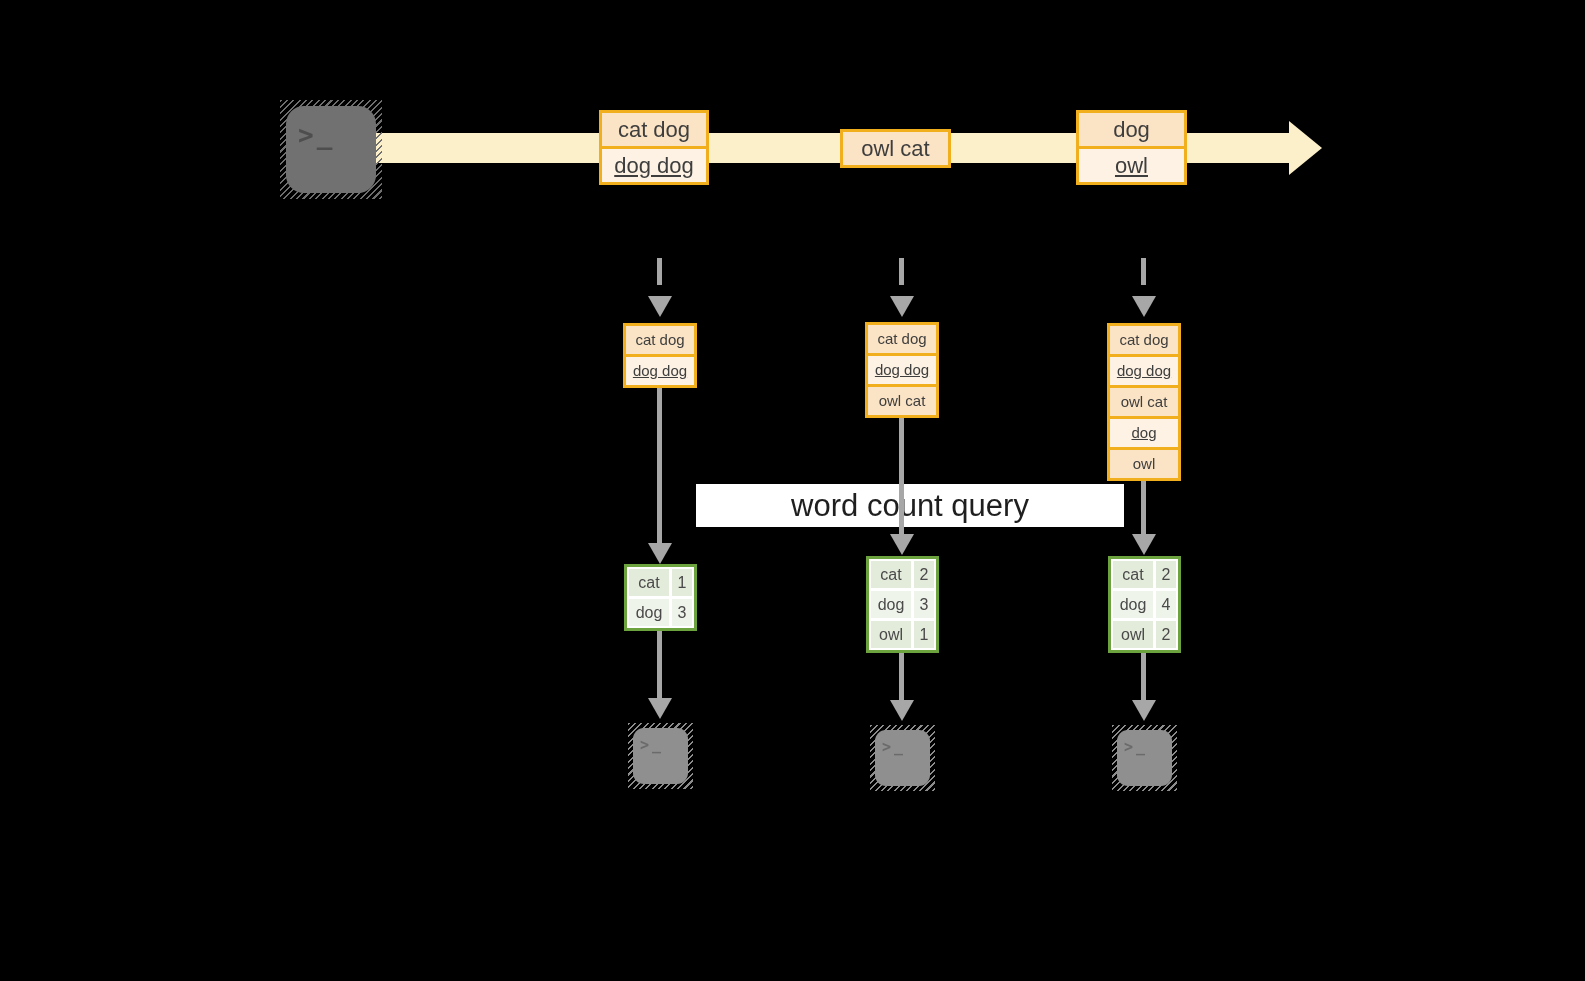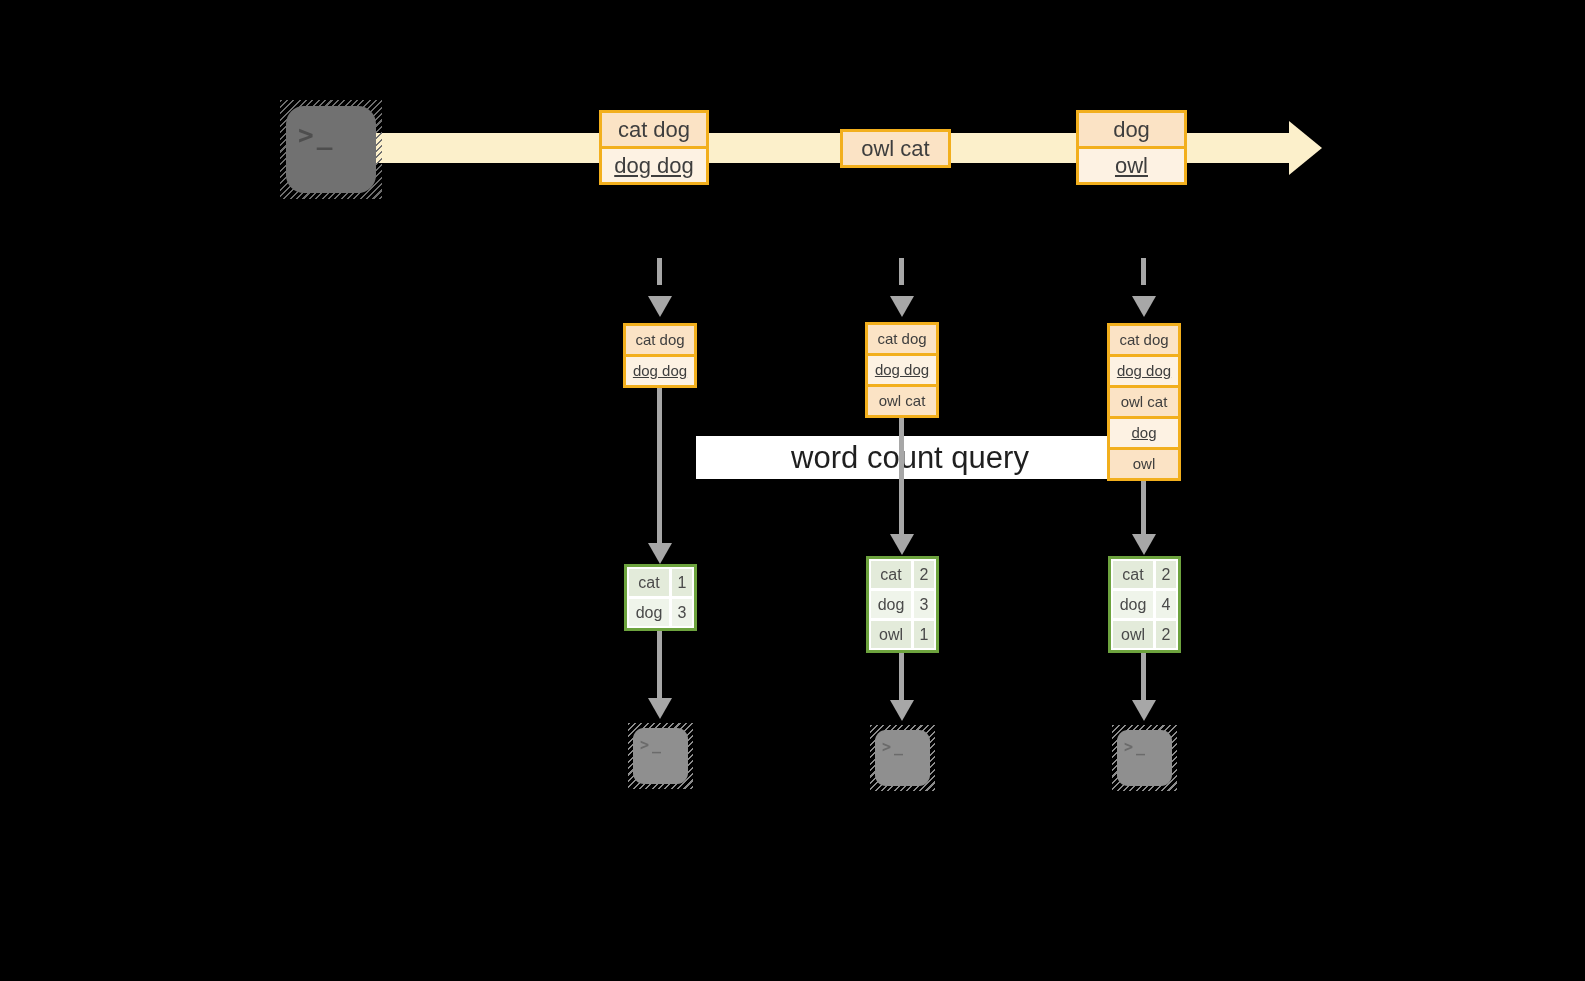--- a/index.html
+++ b/index.html
@@ -128,21 +128,21 @@
   </div>
 
   <div class="abs buffer-stack" style="left:1107px; top:323px; width:68px;">
     <div class="buffer-row fill-dark">cat dog</div>
     <div class="buffer-row fill-light">dog dog</div>
     <div class="buffer-row fill-dark">owl cat</div>
     <div class="buffer-row fill-light">dog</div>
     <div class="buffer-row fill-dark">owl</div>
   </div>
 
-  <div class="abs banner" style="left:696px; top:436px; width:428px; height:43px;">word count query</div>
+  <div class="abs banner" style="left:696px; top:484px; width:428px; height:43px;">word count query</div>
 
   <div class="abs vline" style="left:657px; top:388px; height:155px;"></div>
   <div class="abs head-down" style="left:648px; top:543px;"></div>
 
   <div class="abs vline" style="left:899px; top:418px; height:116px;"></div>
   <div class="abs head-down" style="left:890px; top:534px;"></div>
 
   <div class="abs vline" style="left:1141px; top:481px; height:53px;"></div>
   <div class="abs head-down" style="left:1132px; top:534px;"></div>
 

